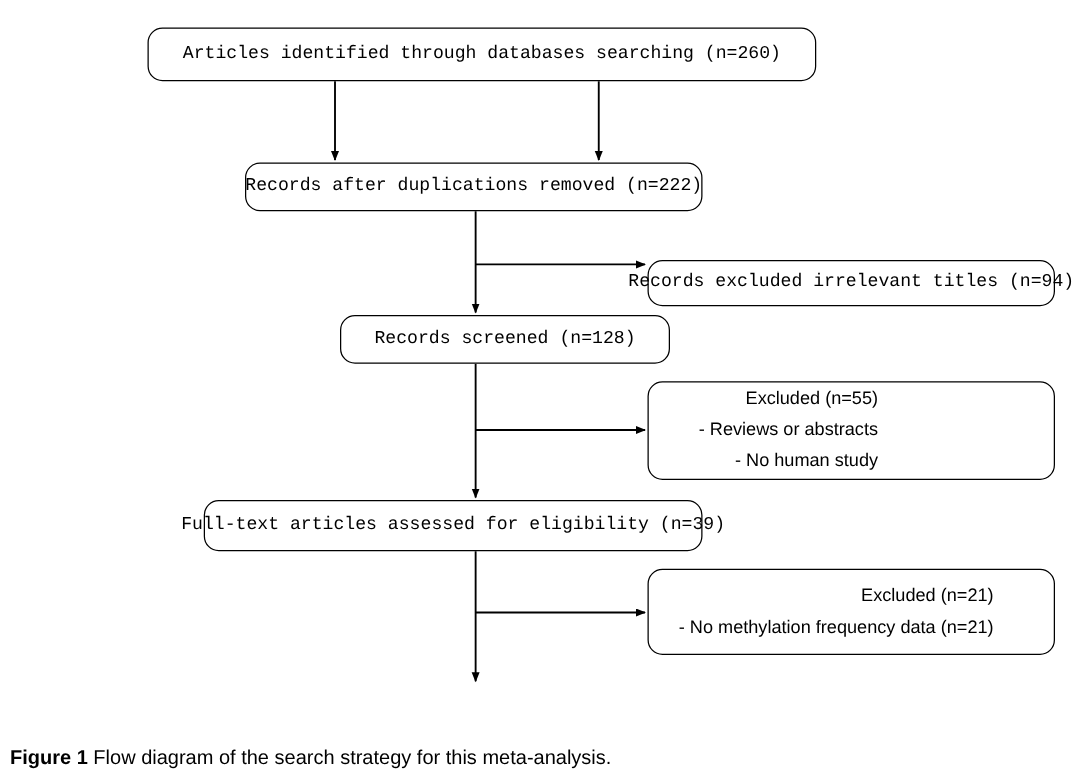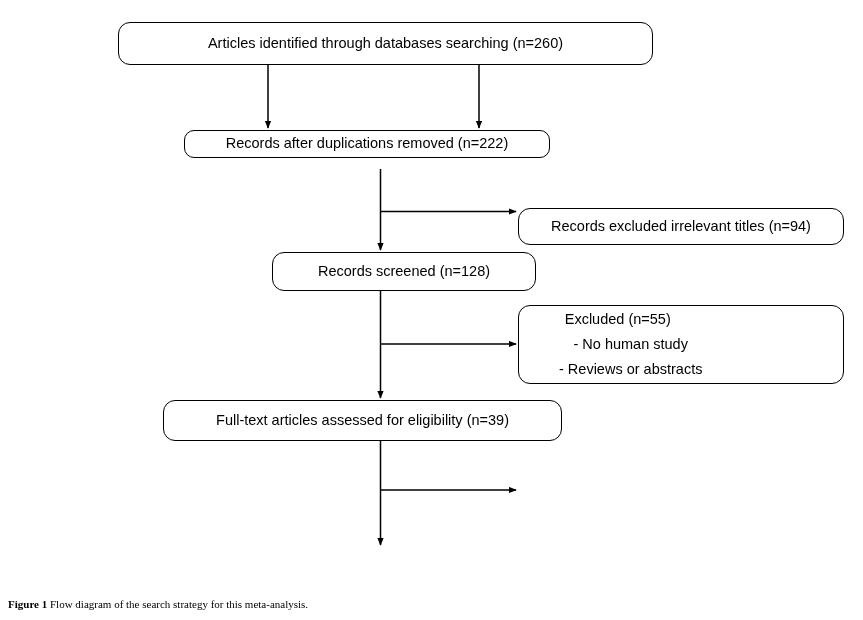--- a/index.html
+++ b/index.html
@@ -43,25 +43,26 @@
     align-items: center;
     font-family: "Liberation Sans", sans-serif;
     font-size: 14.5px;
     line-height: 1.05;
     color: #000000;
   }
 
   .node.centered {
     justify-content: center;
     text-align: center;
+    font-family: Liberation Mono, monospace;
   }
 
   .node.lefty {
     justify-content: flex-start;
-    text-align: center;
+    text-align: right;
   }
 
   .node-label {
     display: block;
     padding: 0 10px;
     white-space: nowrap;
   }
 
   .multiline {
     display: block;
@@ -80,35 +81,35 @@
   .multiline .line.indent-deep {
     padding-left: 26px;
   }
 
   .multiline .line.indent-shallow {
     padding-left: 10px;
   }
 
   
   #node-identified  { left: 118px; top: 22px;  width: 535px; height: 43px; }
-  #node-duplicates  { left: 184px; top: 130px; width: 366px; height: 28px; border-radius: 10px; }
+  #node-duplicates  { left: 196px; top: 130px; width: 366px; height: 39px; }
   #node-excl-titles { left: 518px; top: 192px; width: 326px; height: 37px; margin-top: 16px; }
   #node-screened    { left: 272px; top: 252px; width: 264px; height: 39px; }
   #node-excl-55     { left: 518px; top: 305px; width: 326px; height: 79px; }
   #node-fulltext    { left: 163px; top: 400px; width: 399px; height: 41px; }
   #node-excl-21     { left: 518px; top: 455px; width: 326px; height: 69px; }
   #node-included    { left: 113px; top: 547px; width: 543px; height: 42px; }
 
   
   #figure-caption {
     position: absolute;
     left: 8px;
     top: 598px;
-    font-family: Liberation Serif, serif;
-    font-size: 11px;
+    font-family: Liberation Sans, sans-serif;
+    font-size: 16px;
     color: #000000;
     white-space: nowrap;
   }
   #figure-caption .cap-strong {
     font-weight: bold;
   }
   #figure-caption .cap-text {
     font-weight: normal;
   }
 </style>
@@ -152,28 +153,34 @@
     <span class="node-label">Records excluded irrelevant titles (n=94)</span>
   </div>
 
   <div class="node centered" id="node-screened">
     <span class="node-label">Records screened (n=128)</span>
   </div>
 
   <div class="node lefty" id="node-excl-55">
     <span class="multiline">
       <span class="line">Excluded (n=55)</span>
+      <span class="line indent-deep">- Reviews or abstracts</span>
       <span class="line indent-deep">- No human study</span>
-      <span class="line indent-deep">- Reviews or abstracts</span>
     </span>
   </div>
 
   <div class="node centered" id="node-fulltext">
     <span class="node-label">Full-text articles assessed for eligibility (n=39)</span>
   </div>
 
+  <div class="node lefty" id="node-excl-21">
+    <span class="multiline">
+      <span class="line">Excluded (n=21)</span>
+      <span class="line indent-shallow">- No methylation frequency data (n=21)</span>
+    </span>
+  </div>
 
 
   <div id="figure-caption">
     <span class="cap-strong">Figure 1</span><span class="cap-text">&nbsp;</span><span class="cap-text">Flow diagram of the search strategy for this meta-analysis.</span>
   </div>
 
 </div>
 
 </body></html>

